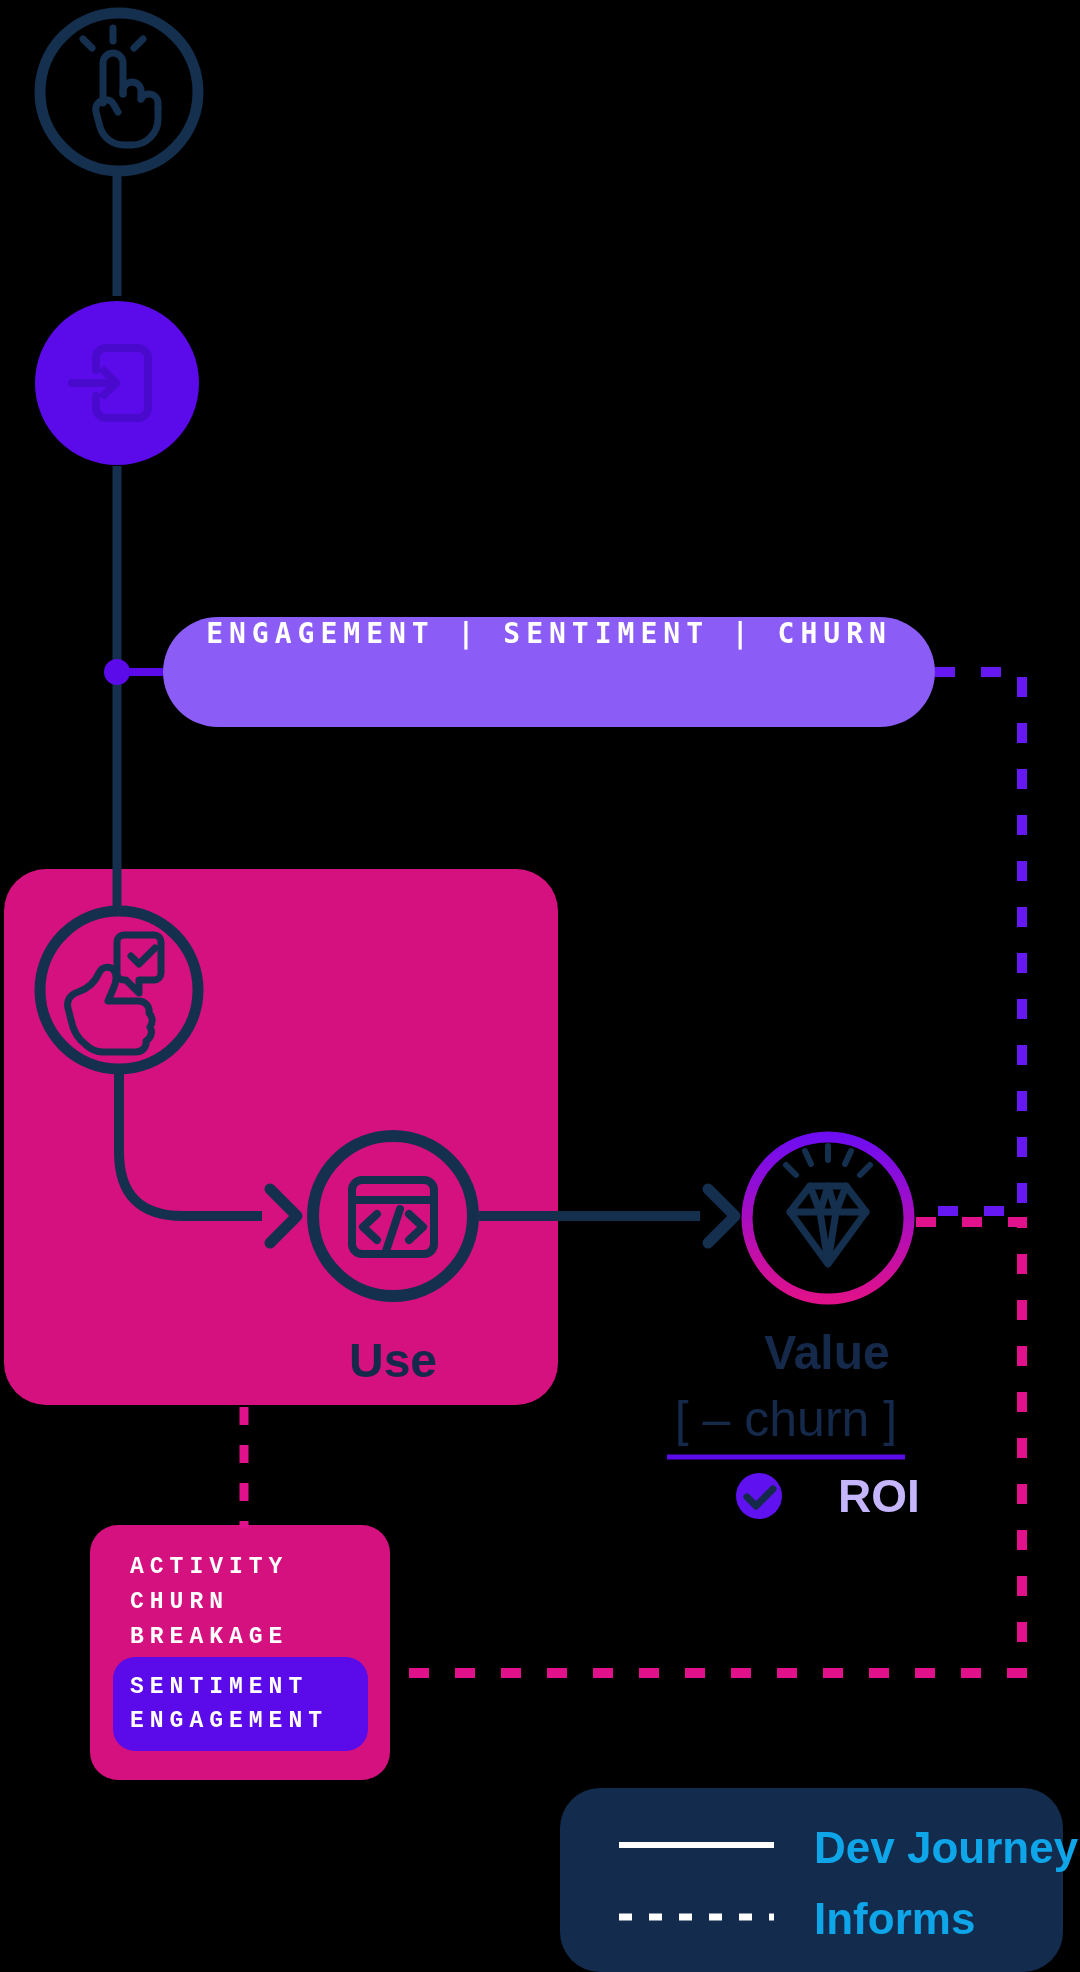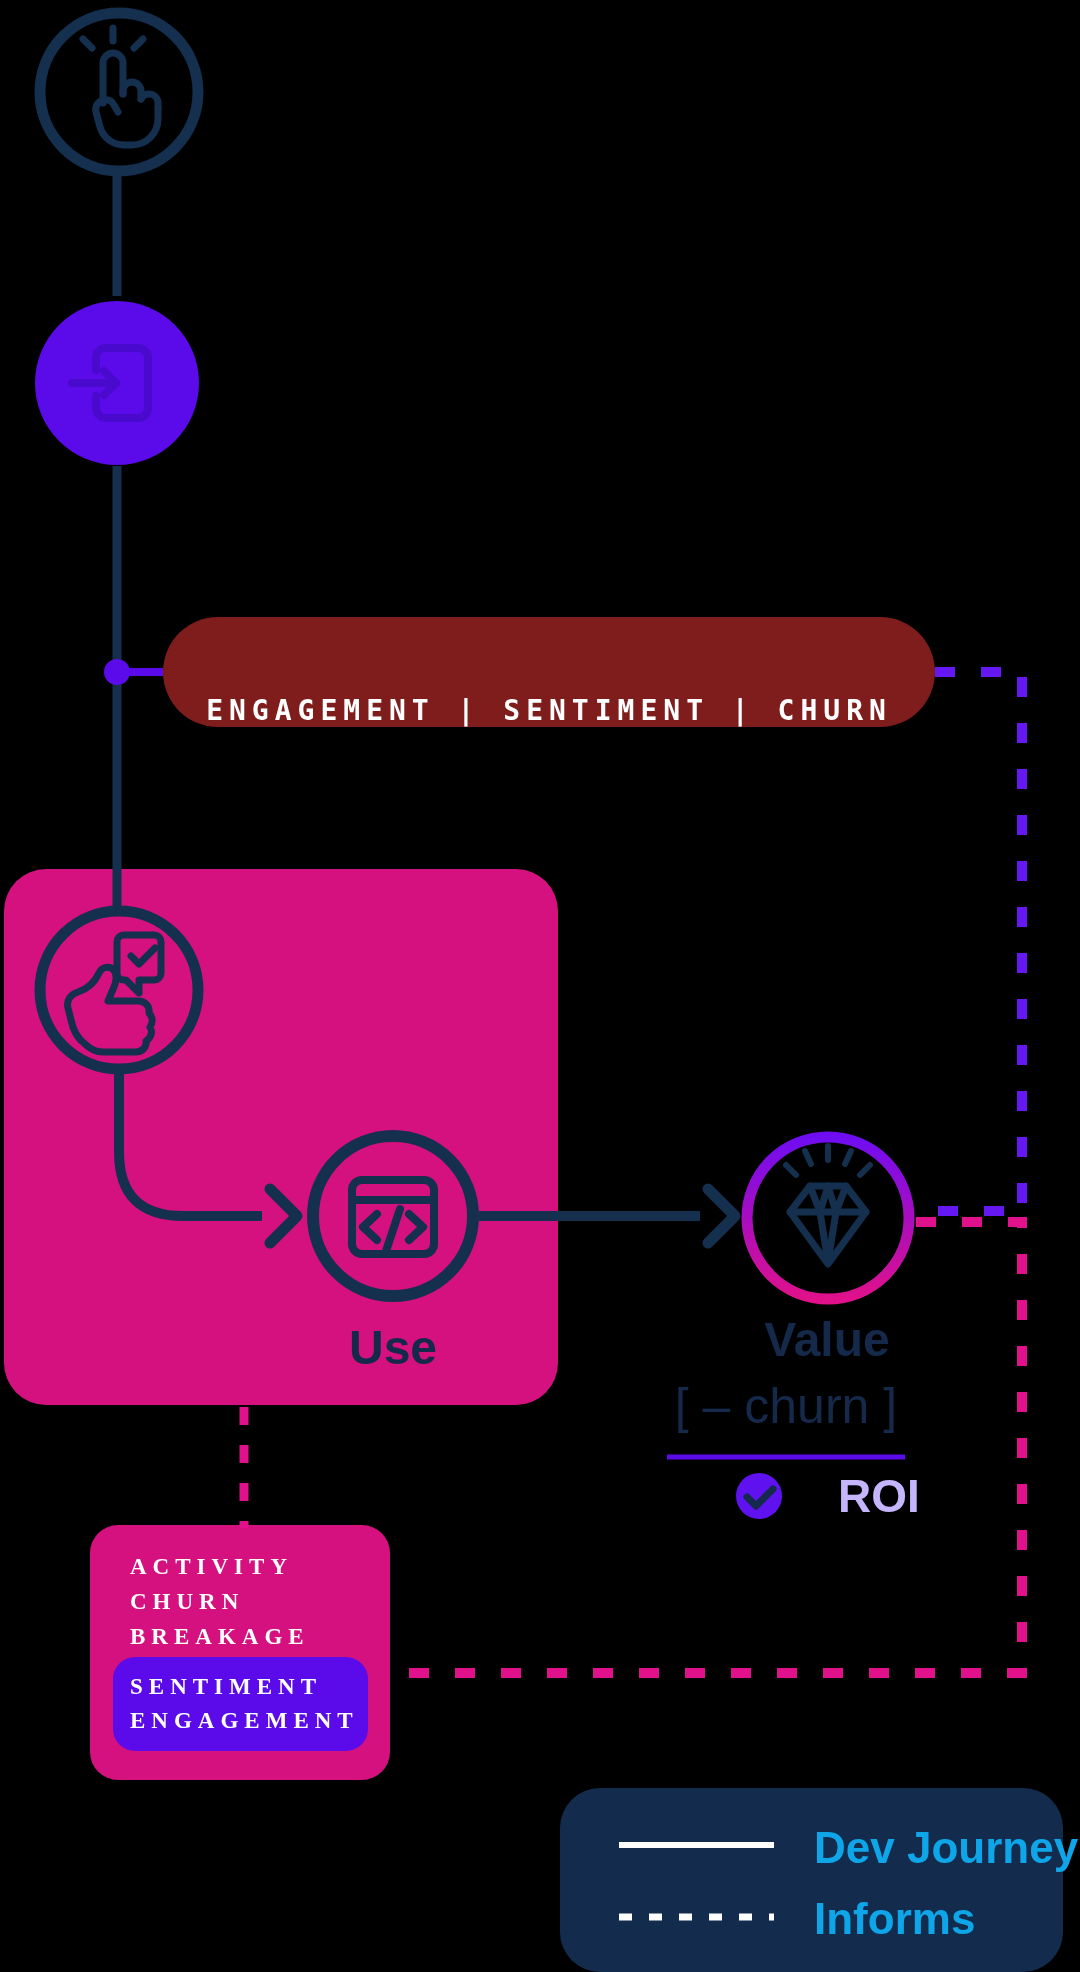--- a/index.html
+++ b/index.html
@@ -1,32 +1,32 @@
 <!DOCTYPE html>
 <html><head>
 <meta charset="utf-8">
 <style>
   html,body{margin:0;padding:0;background:#000;}
   .canvas{position:relative;width:1080px;height:1972px;background:#000;overflow:hidden;
           font-family:"Liberation Sans",sans-serif;}
   .box{position:absolute;}
   .pill{position:absolute;left:163px;top:617px;width:772px;height:110px;border-radius:55px;
-        background:#7f1d1d;display:flex;align-items:flex-end;justify-content:center;}
+        background:#8b5cf6;display:flex;align-items:flex-start;justify-content:center;}
   .pill span{font-family:"DejaVu Sans Mono","Liberation Mono",monospace;font-weight:700;
         font-size:28px;letter-spacing:6px;color:#fff;white-space:nowrap;}
   .adoption-box{left:4px;top:869px;width:554px;height:536px;border-radius:42px;background:#D4117F;}
   .activity-box{left:90px;top:1525px;width:300px;height:255px;border-radius:28px;background:#D4117F;}
   .inner-purple-box{left:113px;top:1657px;width:255px;height:94px;border-radius:22px;background:#5B0BE9;}
   .legend-box{left:560px;top:1788px;width:503px;height:184px;border-radius:40px;background:#132B4D;}
   .label{position:absolute;white-space:nowrap;transform:translateY(-50%);}
   .h-navy{color:#15294B;font-weight:700;font-size:46px;}
   .h-purple{color:#5B0BE9;font-weight:700;font-size:46px;}
-  .ctr{transform:translate(-50%,-50%);}
+  .ctr{transform:translate(-50%,-50%);margin-top:13px;}
   .mono-line{position:absolute;transform:translateY(-50%);left:130px;
-        font-family:Liberation Serif, serif;font-weight:700;
+        font-family:Liberation Mono, monospace;font-weight:700;
         font-size:23px;letter-spacing:6px;color:#fff;white-space:nowrap;}
   .legend-label{position:absolute;left:814px;transform:translateY(-50%);color:#0ea5e9;
         font-weight:700;font-size:44px;white-space:nowrap;}
   svg.overlay{position:absolute;left:0;top:0;z-index:5;pointer-events:none;}
   .txt{z-index:6;}
   .bg1{z-index:1;}
 </style>
 </head>
 <body>
 

